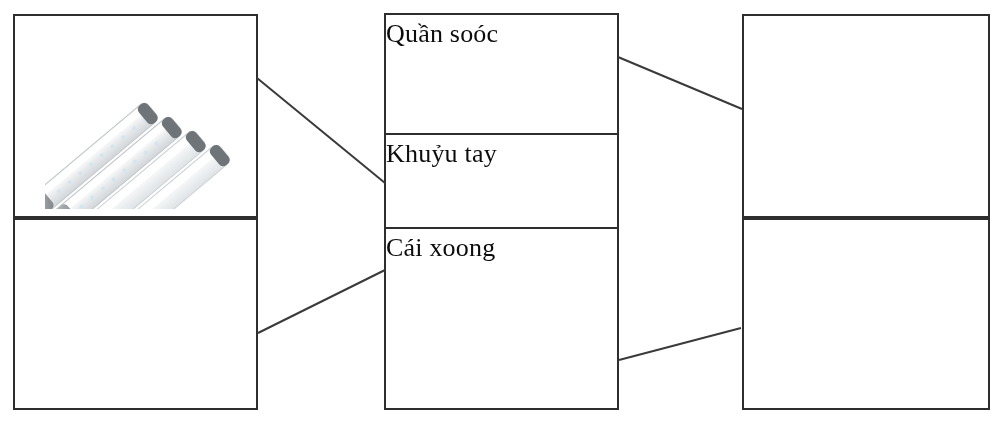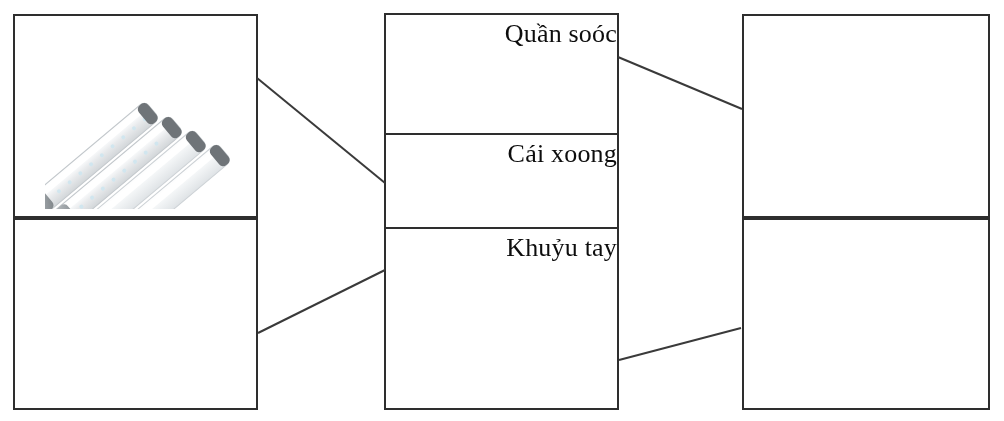--- a/index.html
+++ b/index.html
@@ -37,21 +37,21 @@
     border: 2px solid #2e2e2e;
     background: #ffffff;
     display: flex;
     flex-direction: column;
   }
   .mid-cell {
     box-sizing: border-box;
     border-bottom: 2px solid #2e2e2e;
     display: flex;
     align-items: flex-start;
-    justify-content: flex-end;
+    justify-content: flex-start;
     padding-top: 4px;
   }
   .mid-cell:last-child { border-bottom: none; }
   .mid-cell .label {
     font-size: 26px;
     line-height: 1.18;
     color: #0d0d0d;
     white-space: nowrap;
     letter-spacing: 0.2px;
   }
@@ -158,24 +158,24 @@
 
   <div class="box" id="left-box-pot">
     
   </div>
 
   <div class="mid-col">
     <div class="mid-cell" style="height:120px">
       <span class="label">Quần soóc</span>
     </div>
     <div class="mid-cell" style="height:94px">
-      <span class="label">Cái xoong</span>
+      <span class="label">Khuỷu tay</span>
     </div>
     <div class="mid-cell" style="height:94px">
-      <span class="label">Khuỷu tay</span>
+      <span class="label">Cái xoong</span>
     </div>
   </div>
 
   <div class="box" id="right-box-shorts">
     
   </div>
 
   <div class="box" id="right-box-arm">
     
   </div>

